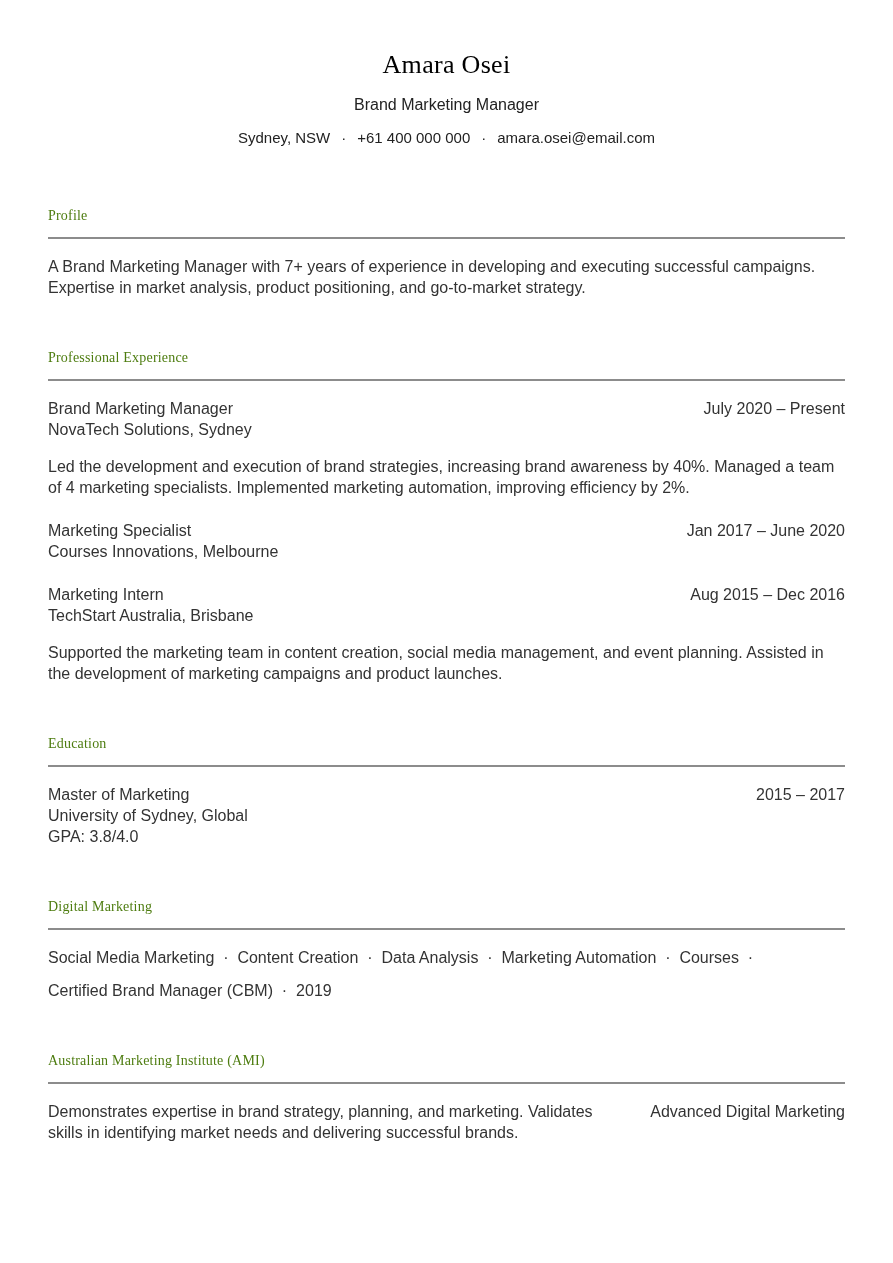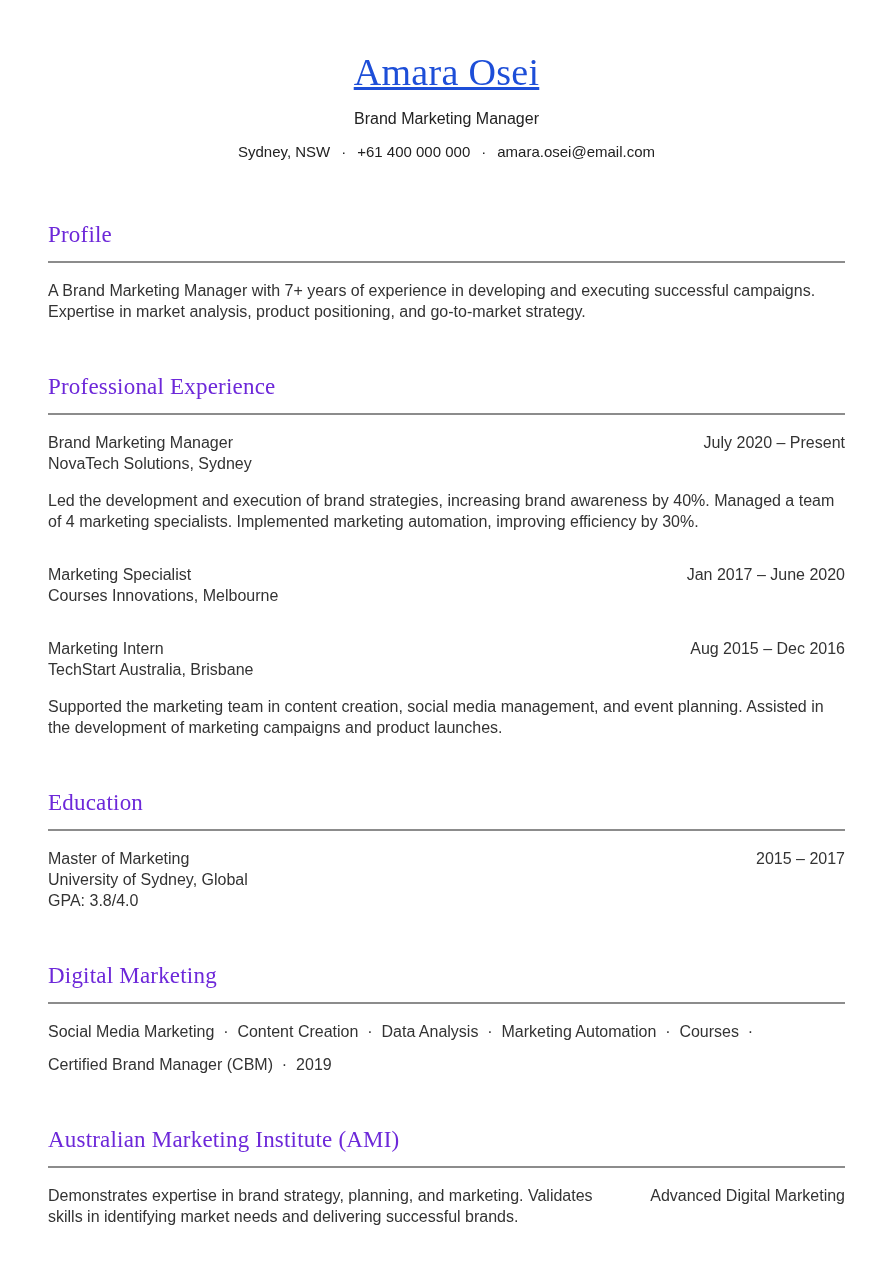--- a/index.html
+++ b/index.html
@@ -9,49 +9,48 @@
     font-family: "Liberation Sans", "DejaVu Sans", sans-serif;
     color: #333333;
   }
   body { height: 1263px; overflow: hidden; position: relative; }
   .page { padding: 0 48px; }
 
   
   .resume-header { text-align: center; padding-top: 50px; }
   .name {
     font-family: "Liberation Serif", "DejaVu Serif", serif;
-    font-size: 38px;
+    font-size: 26px;
     font-weight: 500;
-    color: #1d4ed8;
+    color: #000000;
     letter-spacing: 0.3px;
-    text-decoration: underline;
   }
   .headline { font-size: 16px; color: #222222; margin-top: 16px; }
   .contact-line { font-size: 15px; color: #222222; margin-top: 15px; }
   .contact-sep { display: inline-block; margin: 0 11px; color: #222222; }
 
   
   .section { margin-top: 52px; }
   .section.first { margin-top: 62px; }
   .section-heading {
     font-family: "Liberation Serif", "DejaVu Serif", serif;
-    font-size: 23px;
+    font-size: 14px;
     font-weight: 500;
-    color: #6d28d9;
+    color: #4d7c0f;
     letter-spacing: 0.2px;
   }
   .rule { height: 2px; background: #8c8c8c; margin-top: 13px; border: none; }
   .section-body { margin-top: 17px; font-size: 16px; line-height: 21px; }
 
   
   .entry { display: flex; justify-content: space-between; align-items: flex-start; }
   .entry-left { line-height: 21px; }
   .entry-dates { line-height: 21px; text-align: center; white-space: nowrap; }
   .entry-desc { margin-top: 16px; line-height: 21px; }
-  .job { margin-top: 32px; }
+  .job { margin-top: 22px; }
   .job.first { margin-top: 0; }
 
   .gpa-line { }
 
   
   .skills-line { line-height: 21px; }
   .skills-line.second { margin-top: 12px; }
 
   
   .cert-row { display: flex; justify-content: space-between; align-items: flex-start; }
@@ -83,21 +82,21 @@
     <div class="section-body">
 
       <div class="job first">
         <div class="entry">
           <div class="entry-left">
             <div>Brand Marketing Manager</div>
             <div>NovaTech Solutions, Sydney</div>
           </div>
           <div class="entry-dates">July 2020 – Present</div>
         </div>
-        <div class="entry-desc">Led the development and execution of brand strategies, increasing brand awareness by 40%. Managed a team of 4 marketing specialists. Implemented marketing automation, improving efficiency by 30%.</div>
+        <div class="entry-desc">Led the development and execution of brand strategies, increasing brand awareness by 40%. Managed a team of 4 marketing specialists. Implemented marketing automation, improving efficiency by 2%.</div>
       </div>
 
       <div class="job">
         <div class="entry">
           <div class="entry-left">
             <div>Marketing Specialist</div>
             <div>Courses Innovations, Melbourne</div>
           </div>
           <div class="entry-dates">Jan 2017 – June 2020</div>
         </div>

